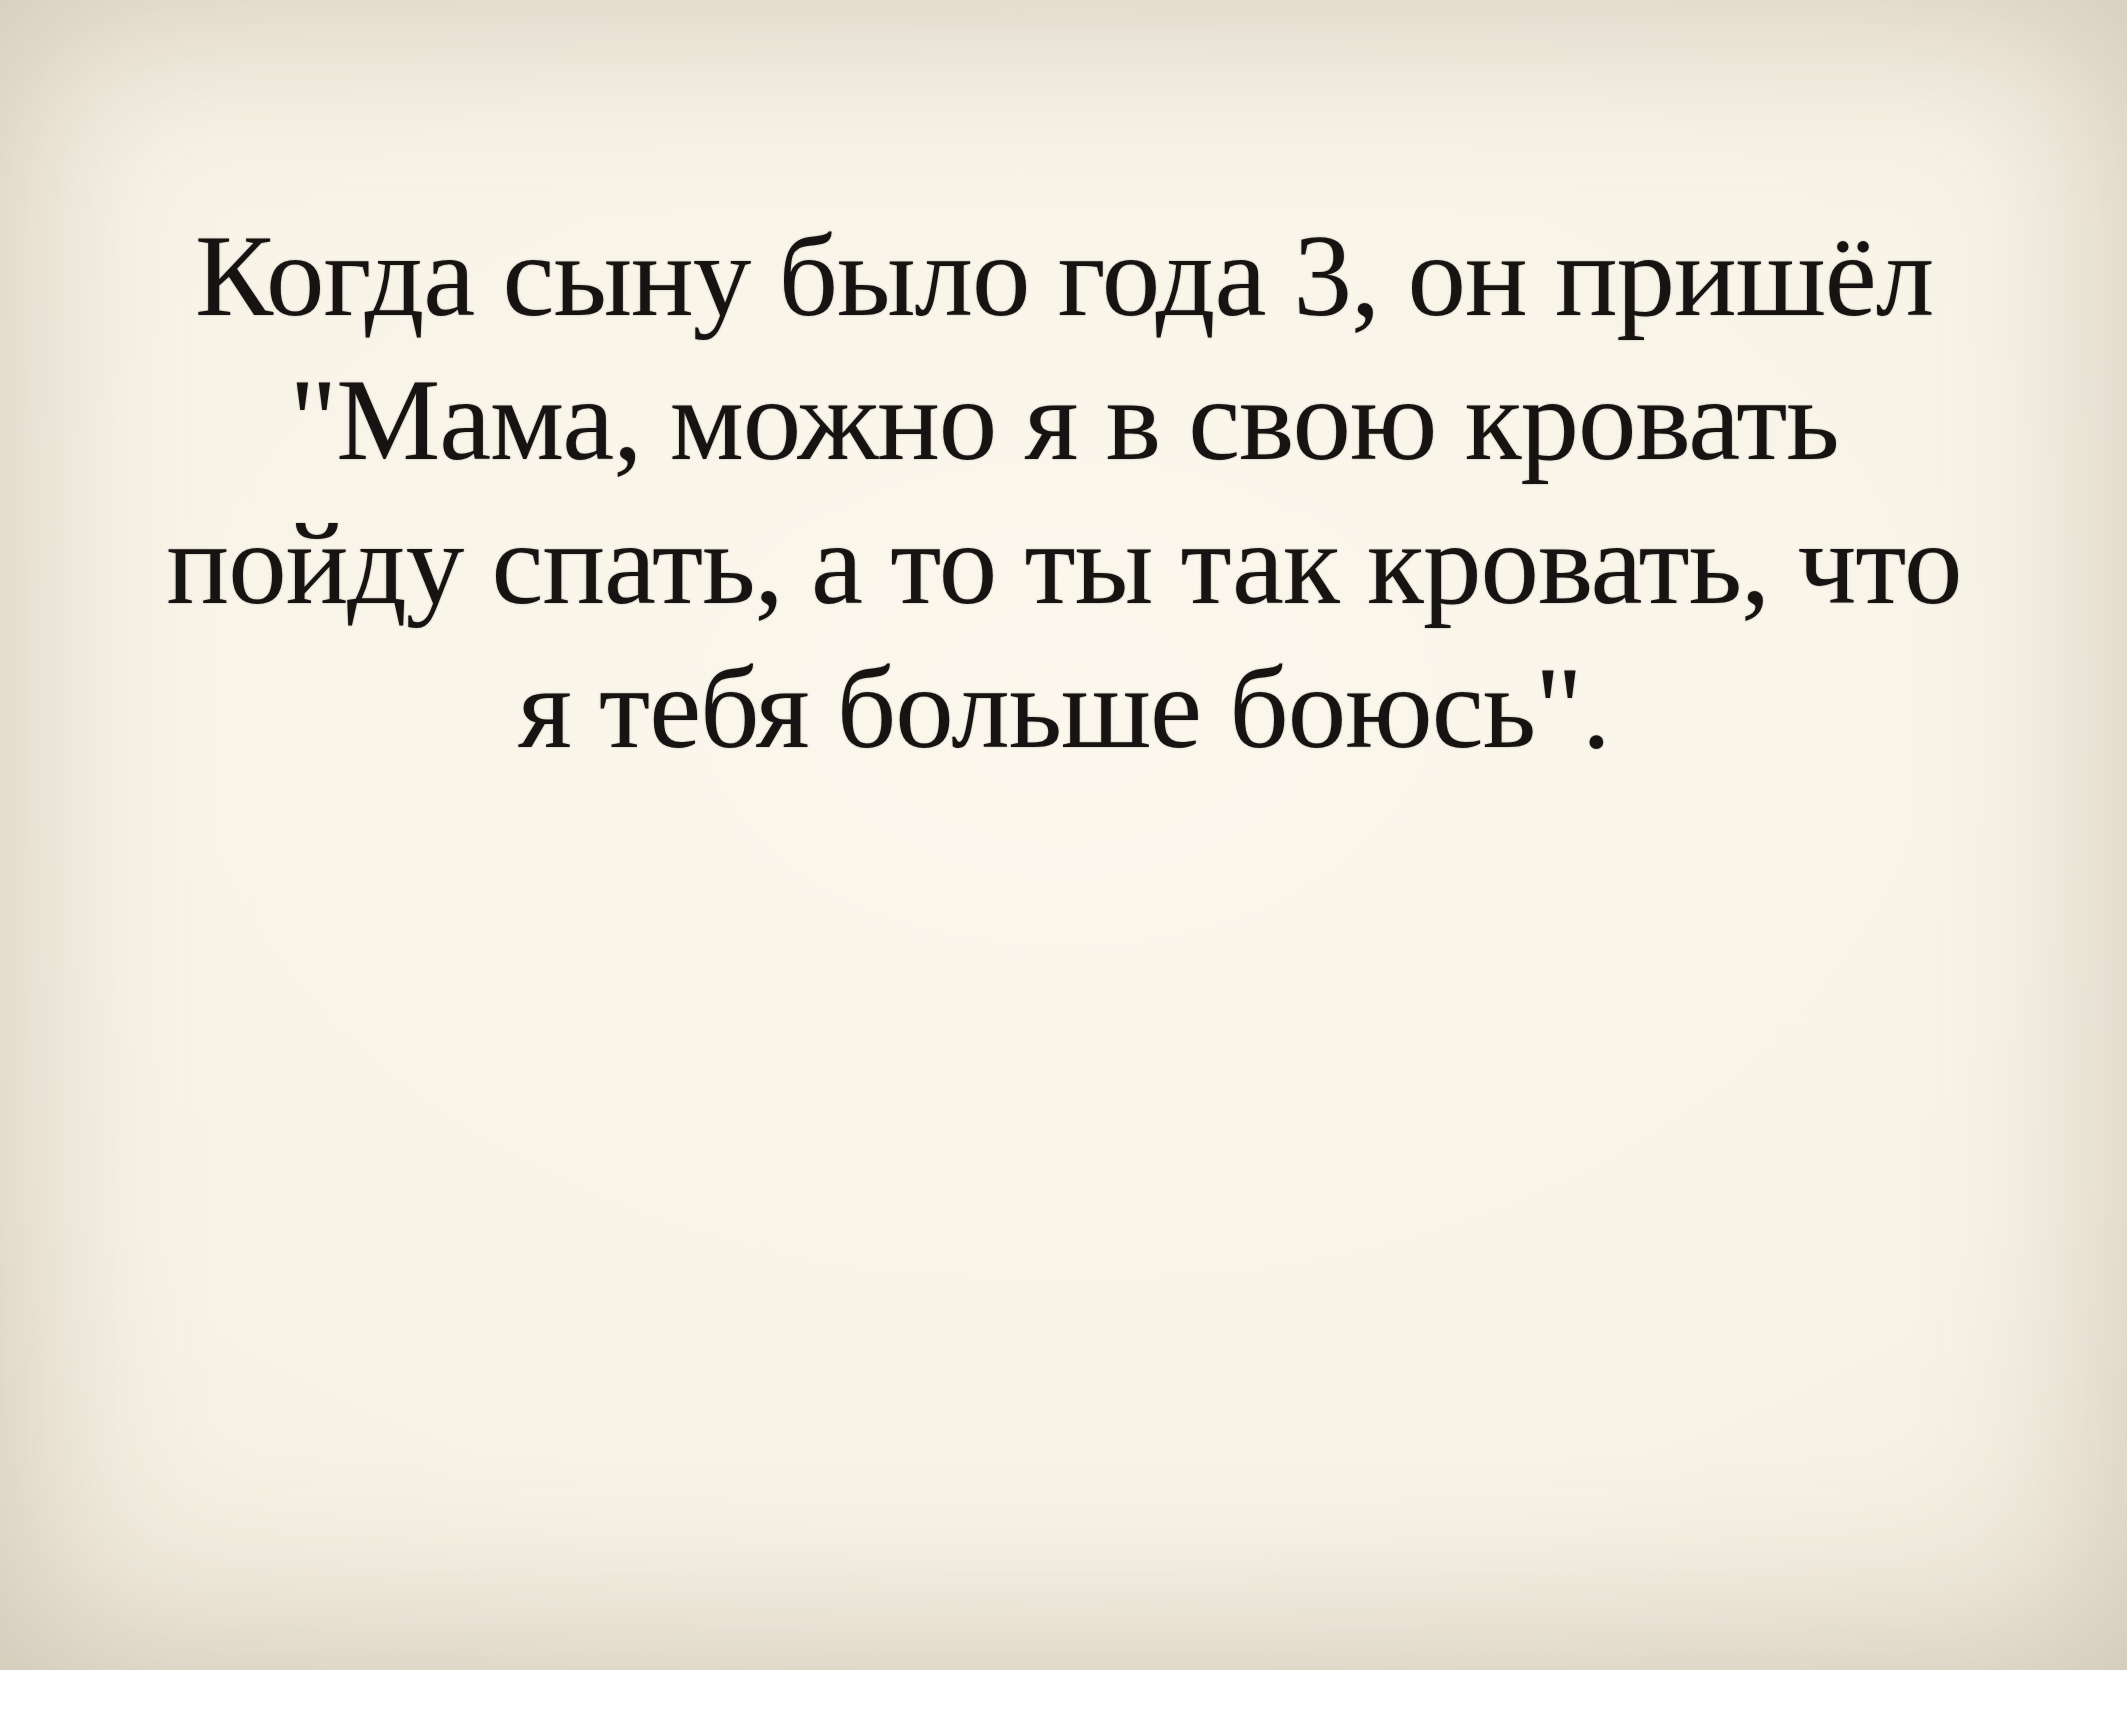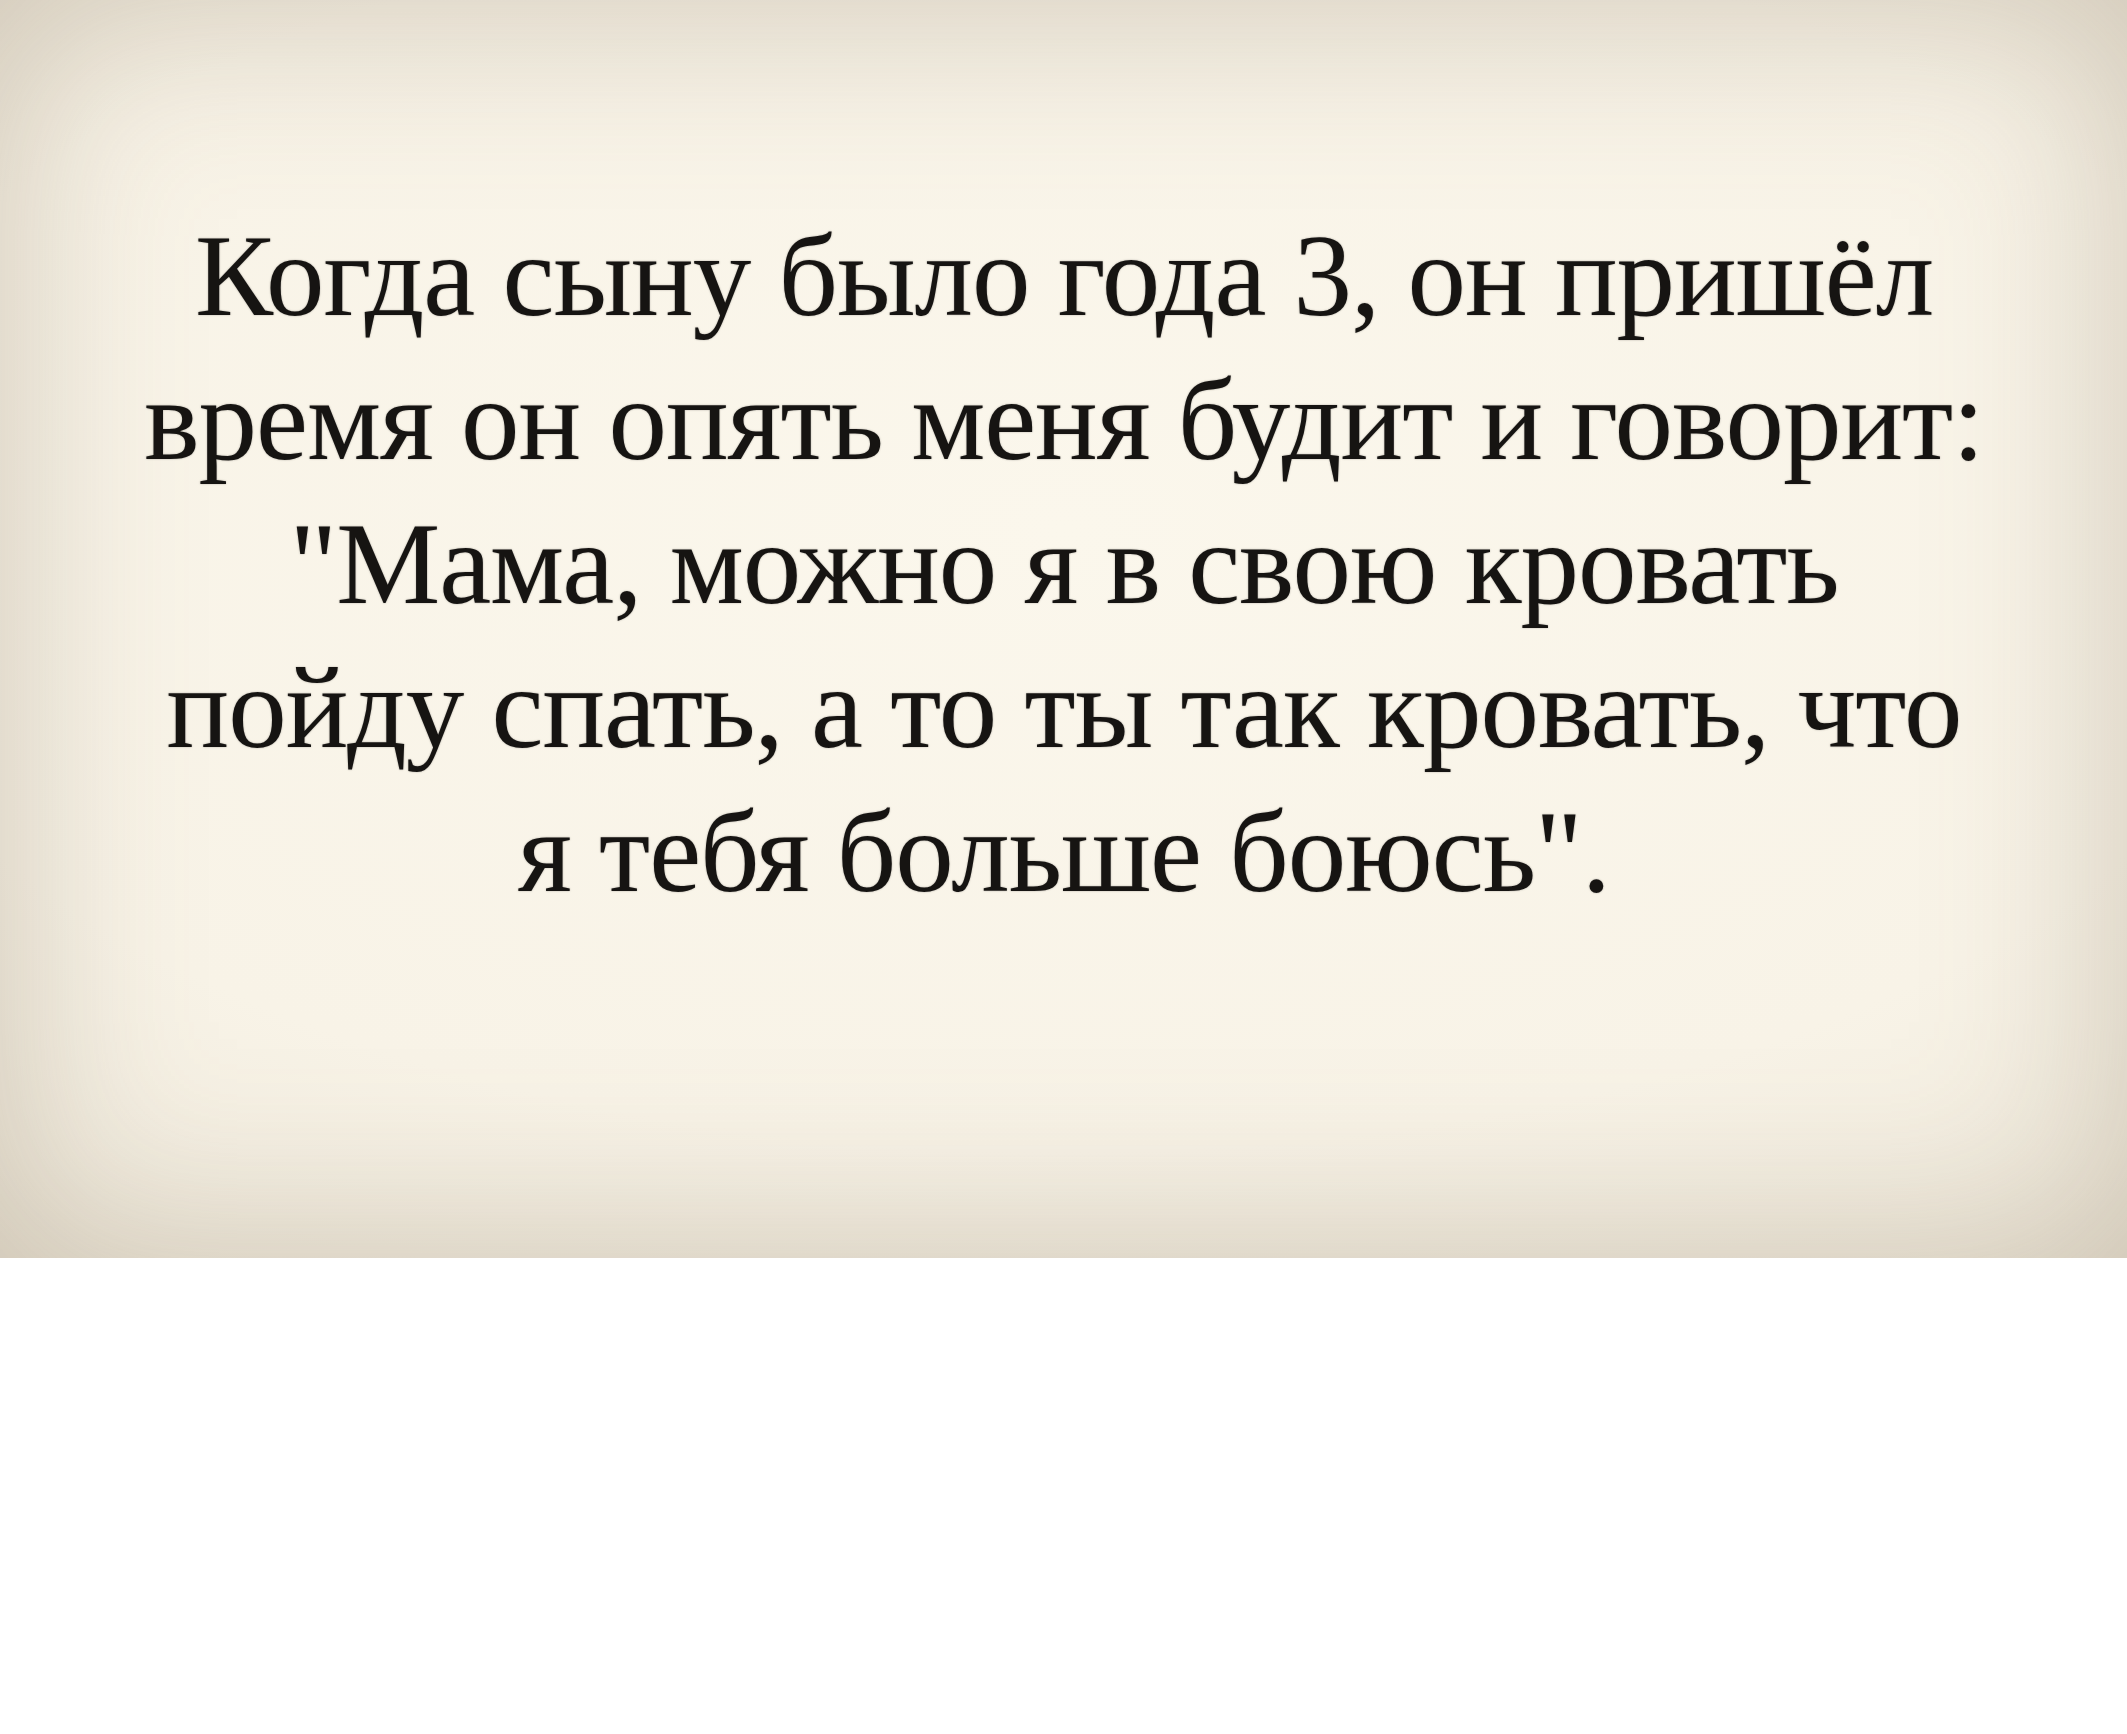--- a/index.html
+++ b/index.html
@@ -7,21 +7,21 @@
     padding: 0;
   }
   body {
     width: 2128px;
     height: 1734px;
     font-family: "Liberation Serif", "DejaVu Serif", serif;
   }
   .page {
     position: relative;
     width: 2128px;
-    height: 1258px;
+    height: 1670px;
     overflow: hidden;
     
     background: radial-gradient(ellipse 130% 110% at 50% 42%,
                 #fbf7ec 0%,
                 #f8f3e7 45%,
                 #efe9db 70%,
                 #e0d9cb 86%,
                 #d5cec1 100%);
   }
   
@@ -49,19 +49,18 @@
     
     text-shadow: 0 0 1.9px rgba(22, 20, 18, 0.35);
   }
 </style>
 </head>
 <body>
 
 <div class="page">
   <div class="text-block">
     <div class="text-line">Когда сыну было года 3, он пришёл</div>
-    <div class="text-line">время он опять меня будит и говорит:</div>
     <div class="text-line">"Мама, можно я в свою кровать</div>
     <div class="text-line">пойду спать, а то ты так кровать, что</div>
     <div class="text-line">я тебя больше боюсь".</div>
   </div>
 </div>
 
 
 </body></html>

